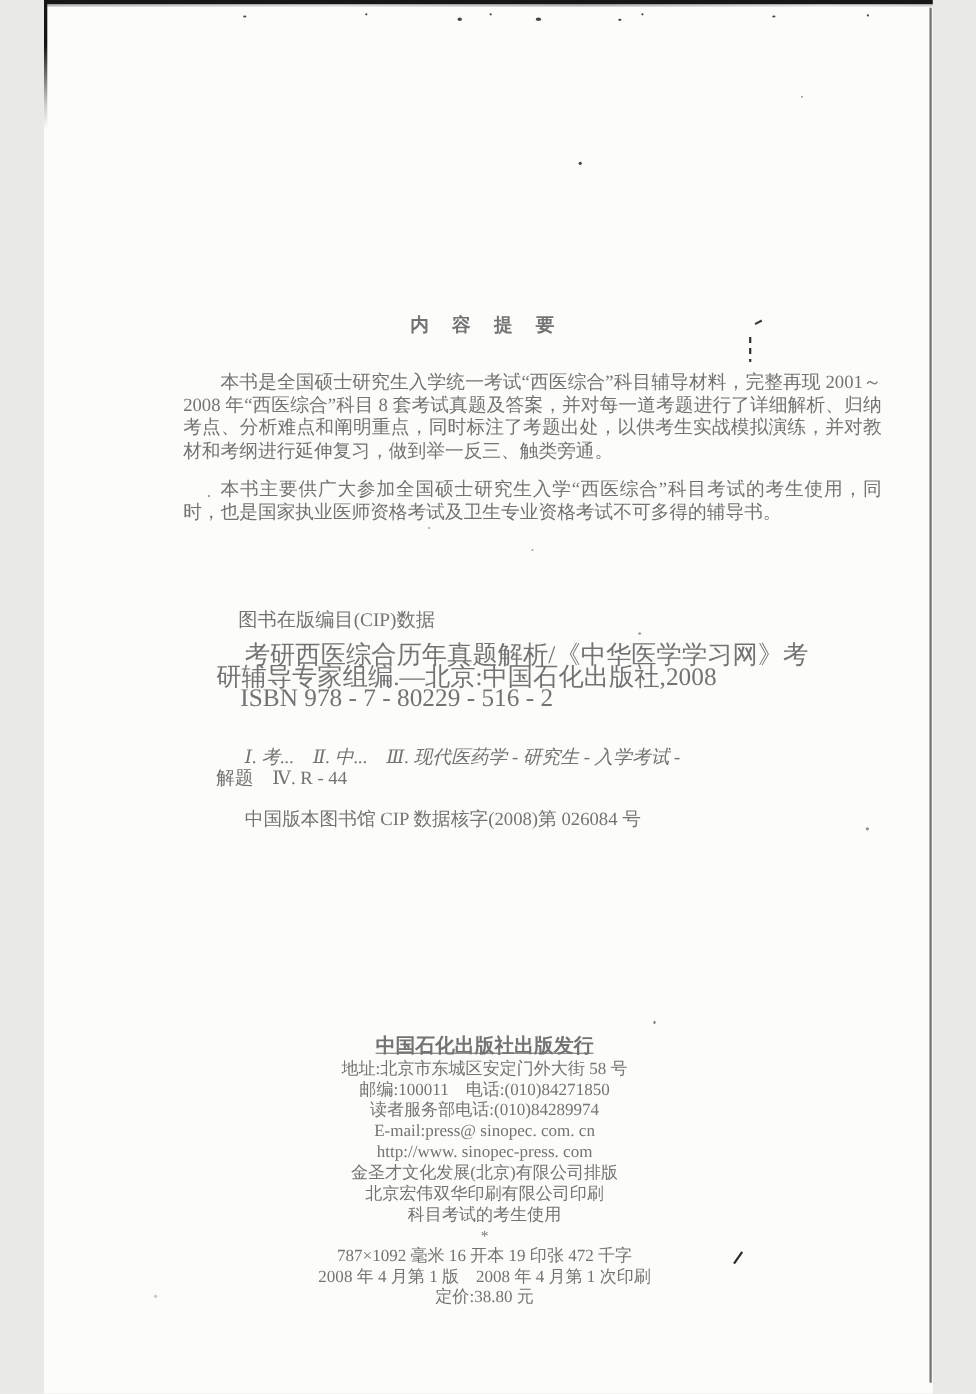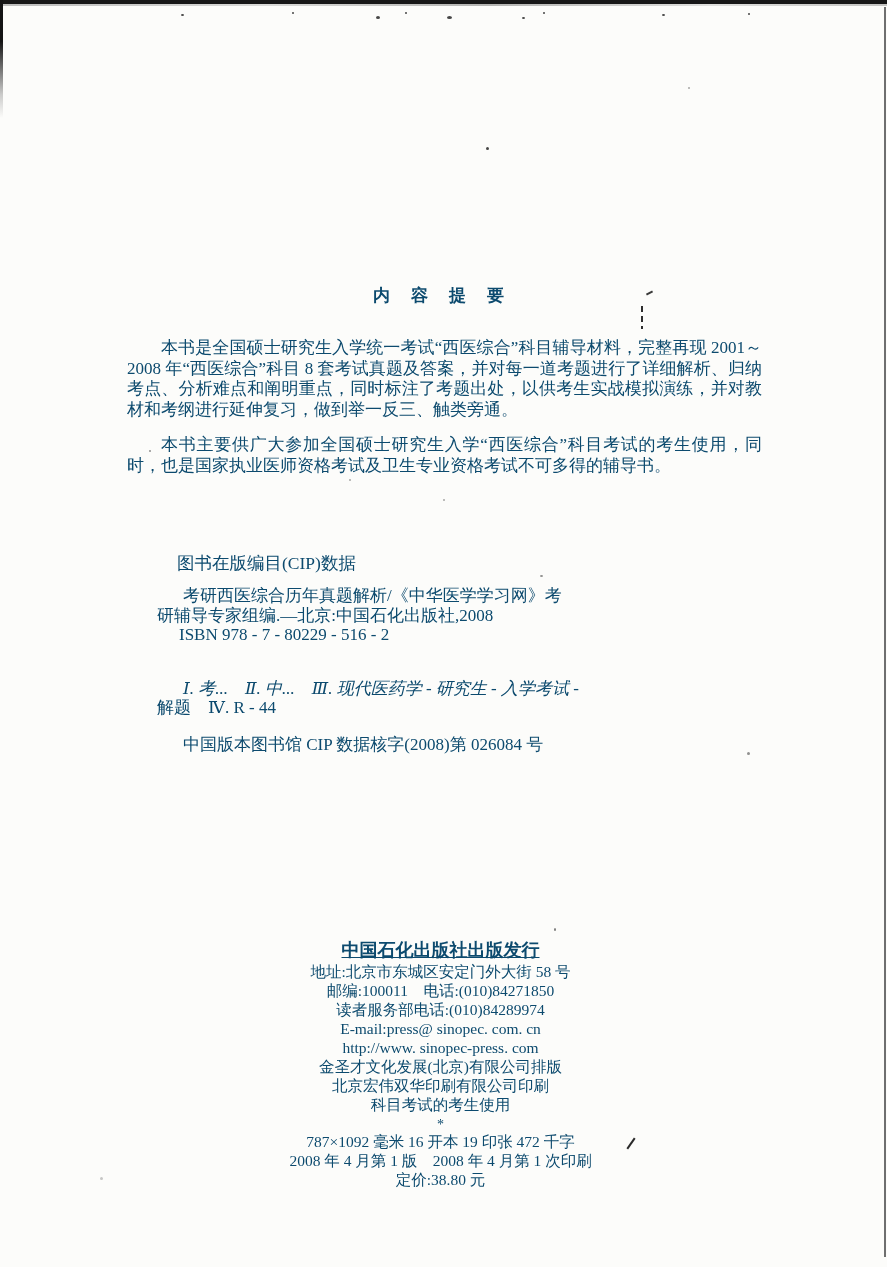--- a/index.html
+++ b/index.html
@@ -2,27 +2,27 @@
 <html><head>
 <meta charset="utf-8">
 <style>
   html, body {
     margin: 0;
     padding: 0;
     background: #e9e9e7;
   }
   .page {
     position: relative;
-    width: 887px;
+    width: 808px;
     height: 1267px;
     margin: 0 auto;
     background: #fcfcfa;
     overflow: hidden;
     font-family: "Liberation Serif", "DejaVu Serif", serif;
-    color: #0c4a6e;
+    color: #737373;
   }
   
   .border-top {
     position: absolute; top: 0; left: 0;
     width: 887px; height: 4px;
     background: #171717;
   }
   .border-top-shadow {
     position: absolute; top: 4px; left: 0;
     width: 887px; height: 2px;
@@ -52,21 +52,21 @@
     font-size: 17px; line-height: 20.6px;
     text-align: justify;
   }
   .summary-body p { margin: 15px; text-indent: 2em; }
   .cip-heading {
     position: absolute; top: 551px; left: 177px;
     font-size: 17.5px; font-weight: normal;
   }
   .cip-block {
     position: absolute; top: 586px; left: 157px;
-    font-size: 17px; line-height: 19.6px;
+    font-size: 23px; line-height: 19.6px;
     white-space: nowrap;
   }
   .cip-block .indent-lg { padding-left: 26px; }
   .cip-block .indent-sm { padding-left: 13px; }
   .cip-block .indent-md { padding-left: 22px; }
   .cip-class {
     position: absolute; top: 679px; left: 157px;
     font-size: 17px; line-height: 19.2px;
     white-space: nowrap;
   }

